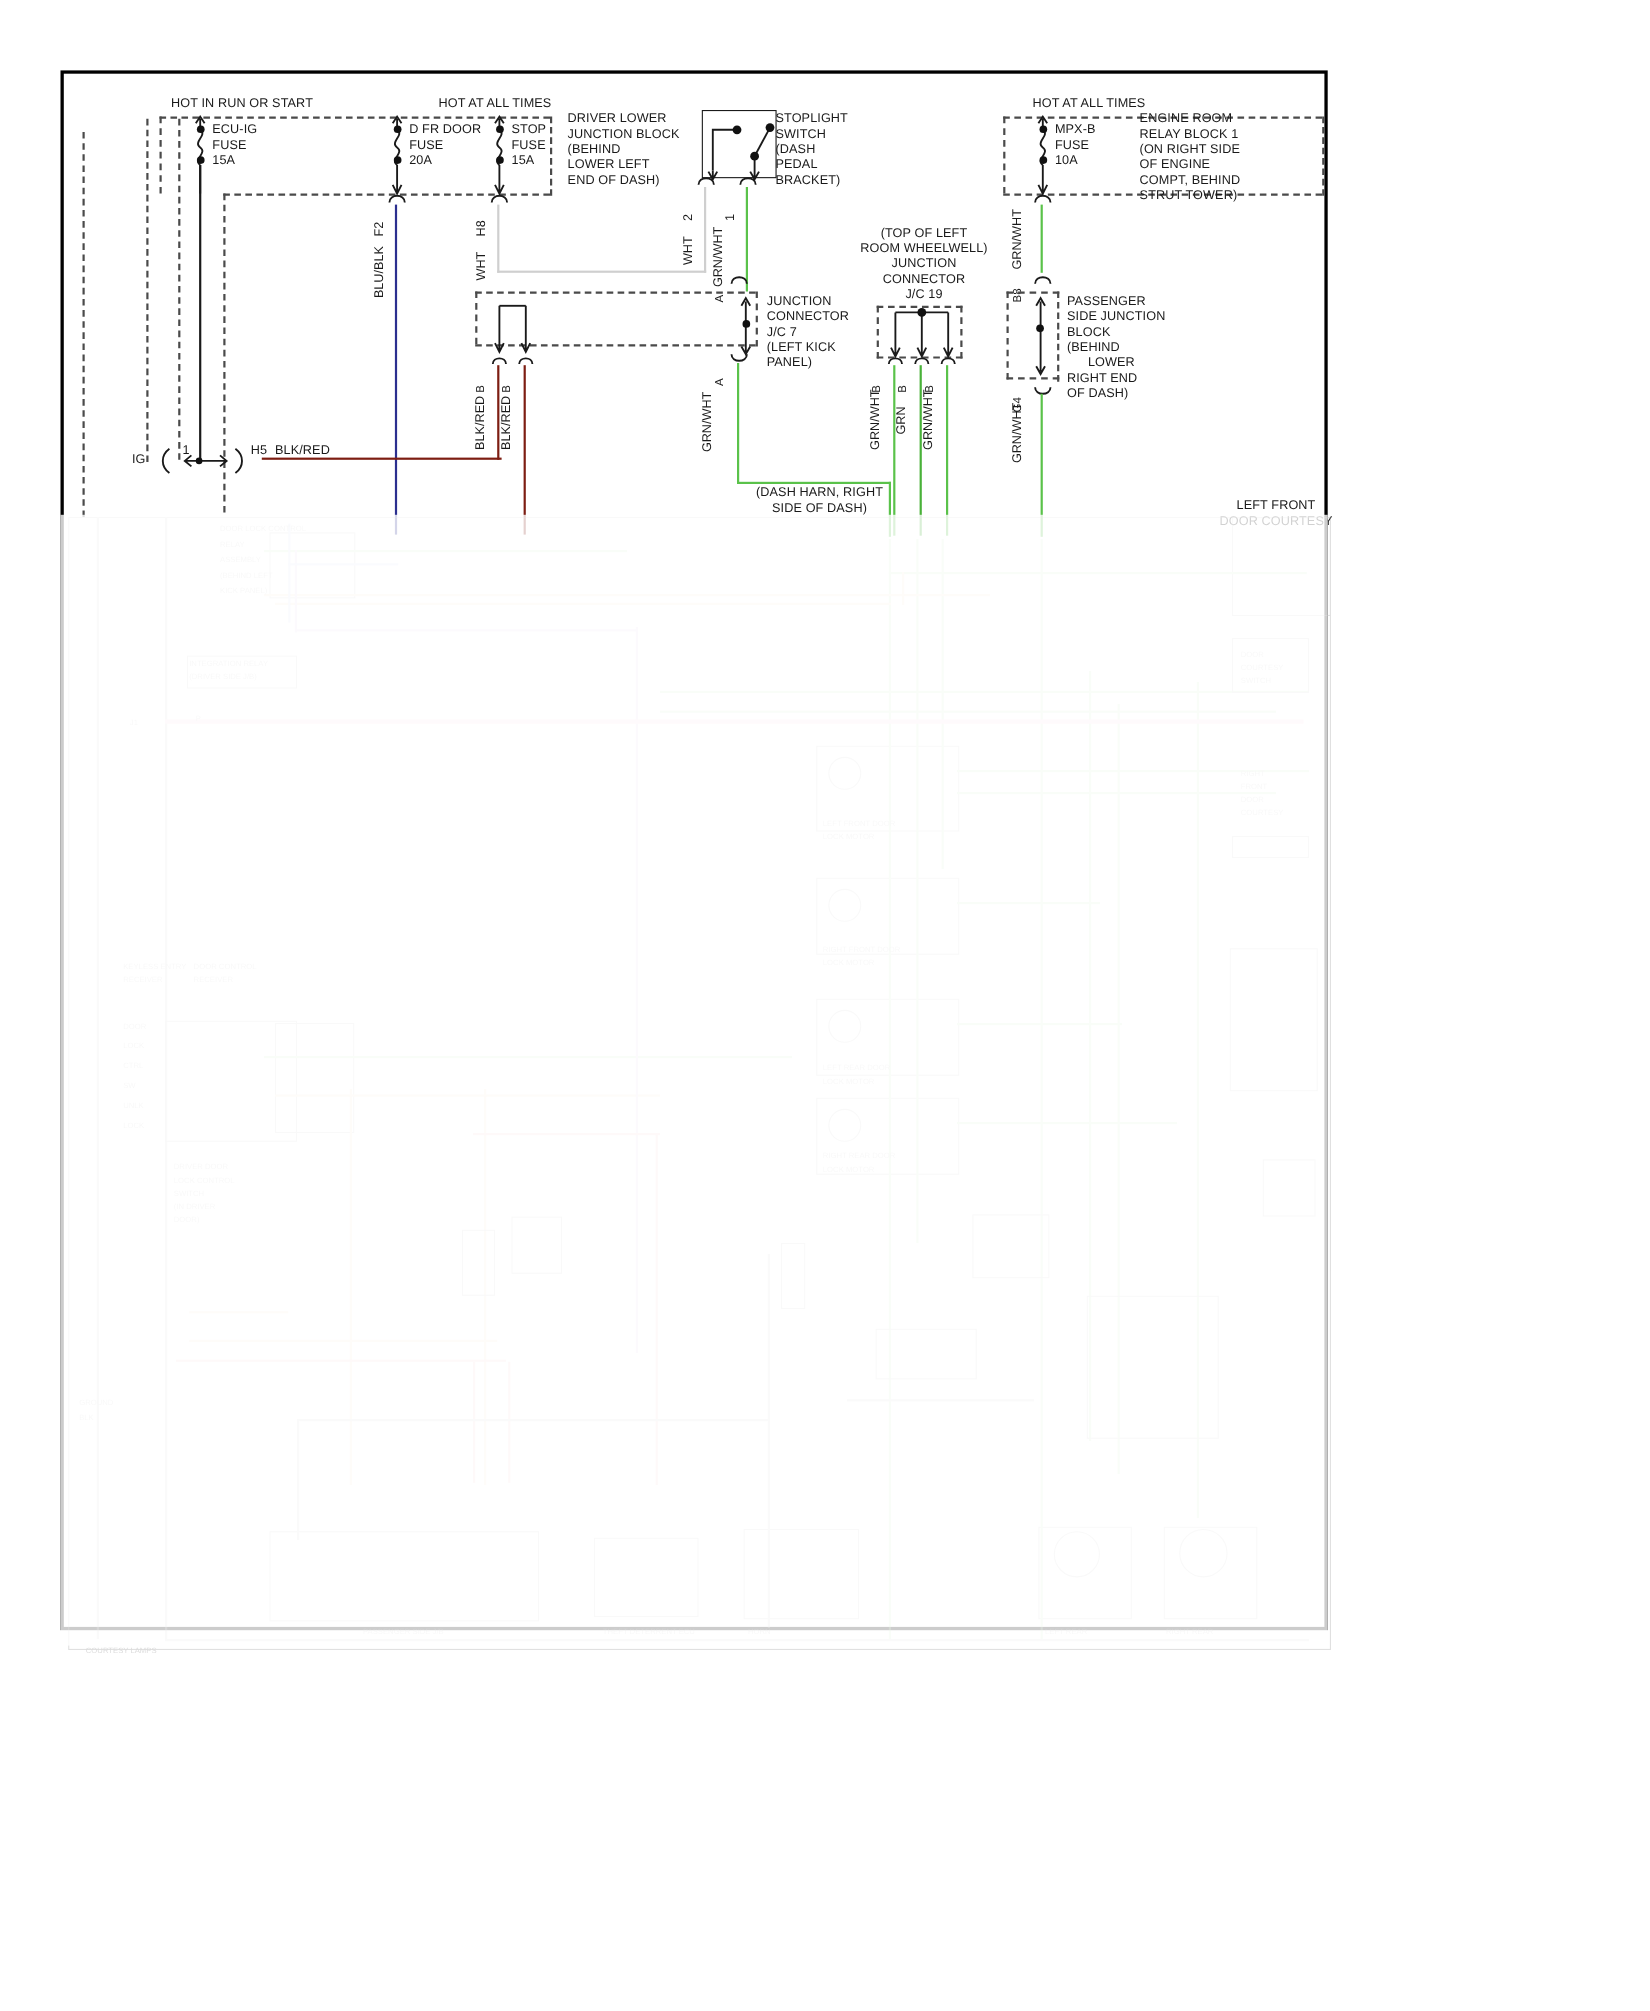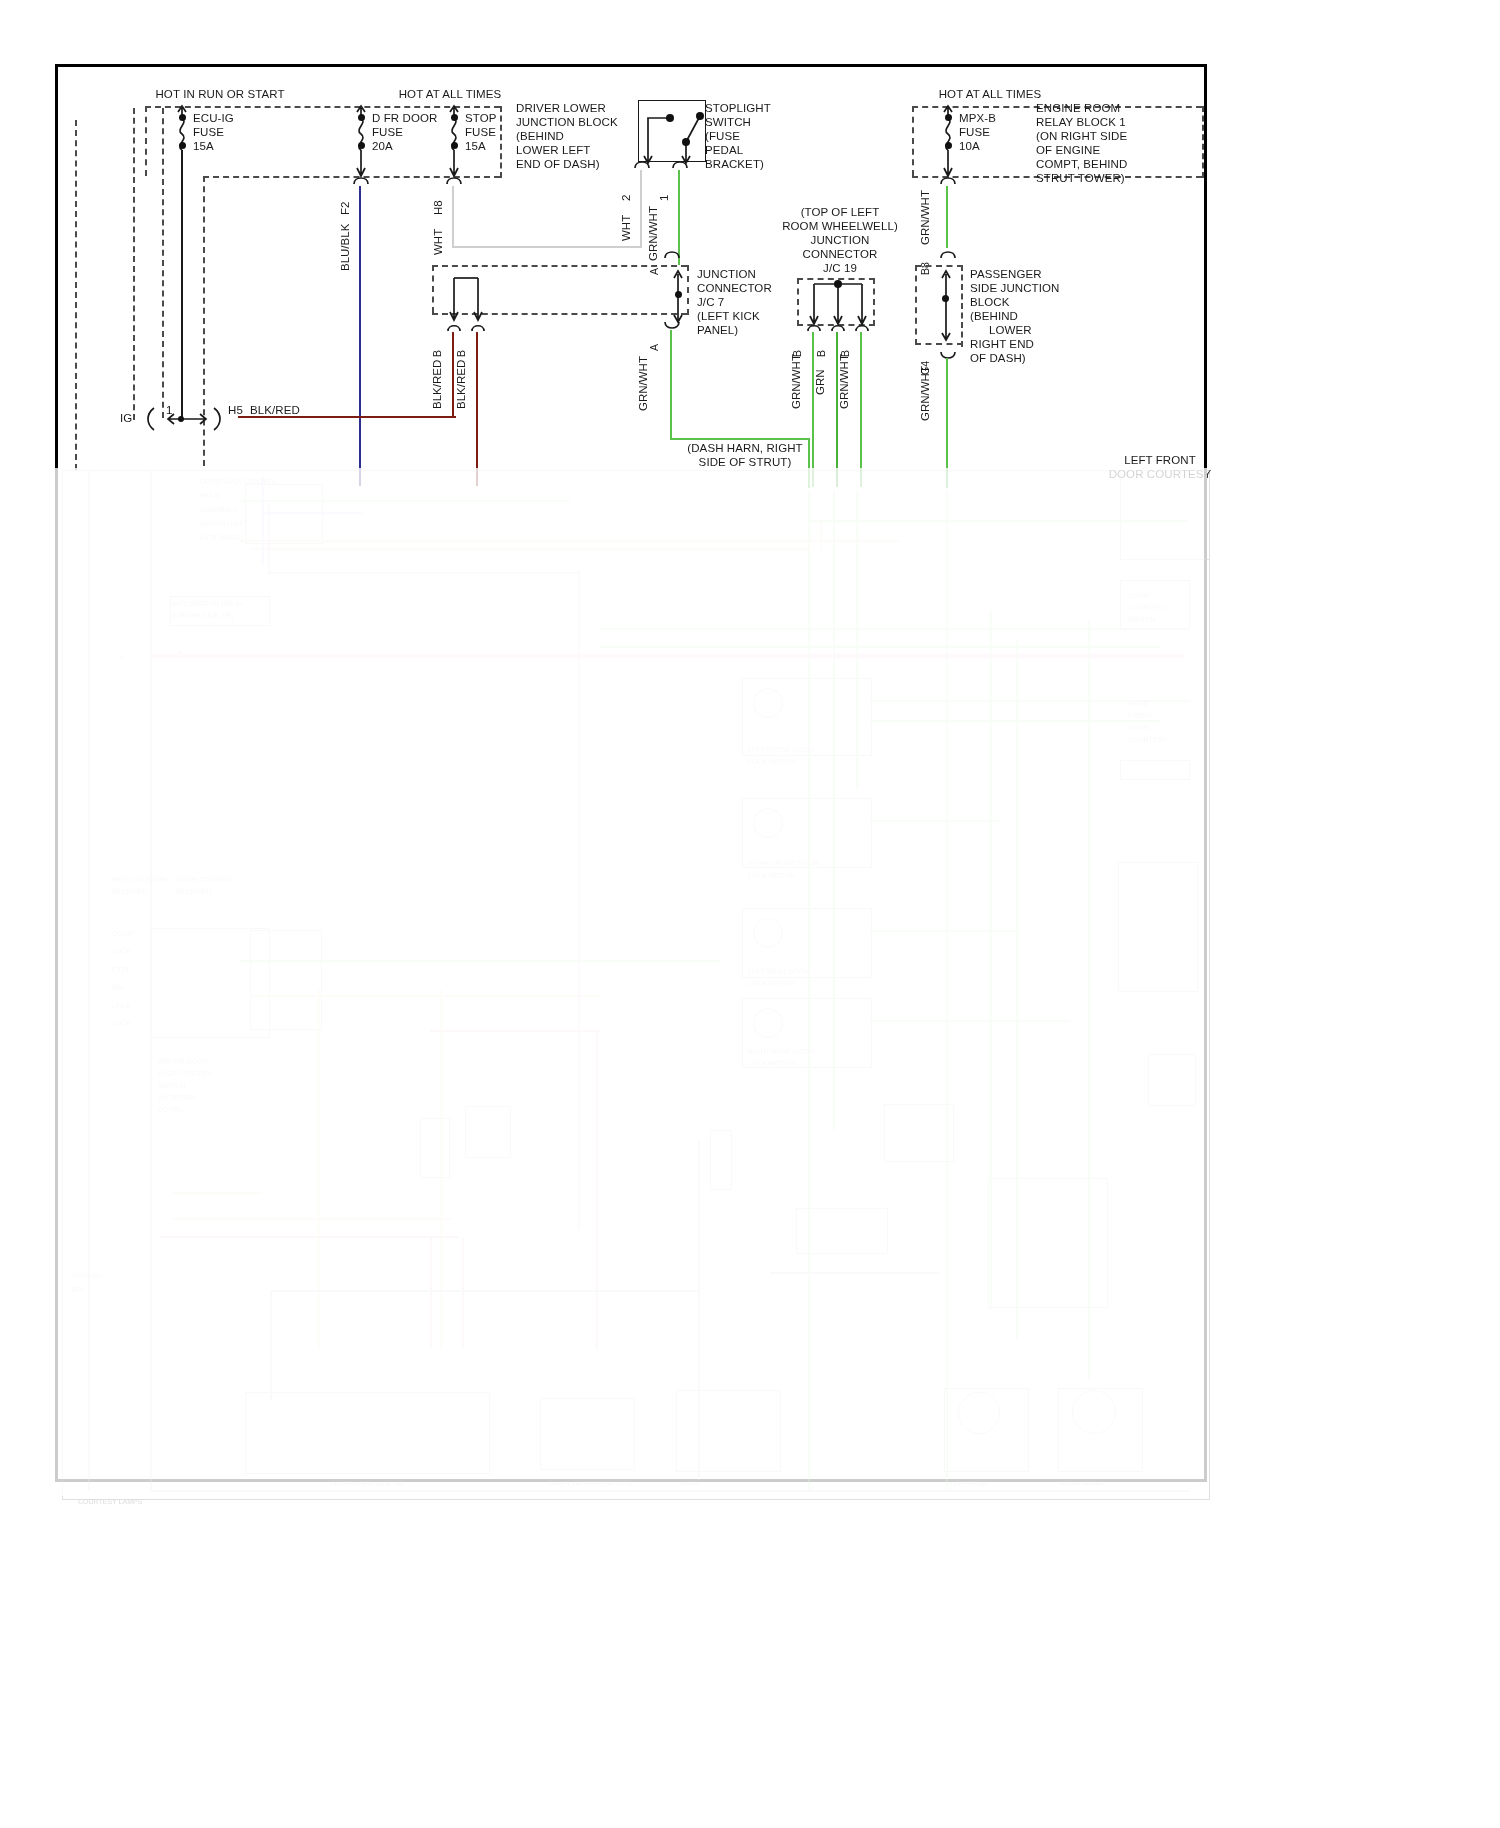--- a/index.html
+++ b/index.html
@@ -145,21 +145,21 @@
   <div class="vlbl" style="left:633px;top:188px;">2</div>
   <div class="vlbl" style="left:633px;top:228px;">WHT</div>
   <div class="w wv wht" style="left:640px;top:170px;height:78px;"></div>
 
   <div class="vlbl" style="left:671px;top:188px;">1</div>
   <div class="vlbl" style="left:660px;top:248px;">GRN/WHT</div>
   <div class="w wv grn" style="left:678px;top:170px;height:95px;"></div>
 
   <div class="lbl" style="left:705px;top:102px;">STOPLIGHT</div>
   <div class="lbl" style="left:705px;top:116px;">SWITCH</div>
-  <div class="lbl" style="left:705px;top:130px;">(FUSE</div>
+  <div class="lbl" style="left:705px;top:130px;">(DASH</div>
   <div class="lbl" style="left:705px;top:144px;">PEDAL</div>
   <div class="lbl" style="left:705px;top:158px;">BRACKET)</div>
 
   <svg style="left:663px;top:248px;width:20px;height:14px;">
     <path class="st" d="M2,10 C2,2 16,2 16,10"></path>
   </svg>
   <div class="vlbl tiny" style="left:661px;top:262px;">A</div>
 
   <div class="dt" style="left:432px;top:265px;width:255px;"></div>
   <div class="dl" style="left:432px;top:265px;height:48px;"></div>
@@ -300,21 +300,21 @@
   <div class="lbl" style="left:970px;top:352px;">OF DASH)</div>
 
   <svg style="left:939px;top:348px;width:20px;height:14px;">
       <path class="st" d="M2,4 C2,12 16,12 16,4"></path>
     </svg>
   <div class="vlbl tiny" style="left:932px;top:362px;">G4</div>
   <div class="vlbl" style="left:932px;top:408px;">GRN/WHT</div>
   <div class="w wv grn" style="left:946px;top:358px;height:130px;"></div>
 
   <div class="lbl c" style="left:650px;top:442px;width:190px;">(DASH HARN, RIGHT</div>
-  <div class="lbl c" style="left:650px;top:456px;width:190px;">SIDE OF STRUT)</div>
+  <div class="lbl c" style="left:650px;top:456px;width:190px;">SIDE OF DASH)</div>
 
   <div class="lbl c" style="left:1090px;top:454px;width:140px;">LEFT FRONT</div>
   <div class="lbl c" style="left:1090px;top:468px;width:140px;">DOOR COURTESY</div>
 
   <div class="ghost" style="left:0;top:0;width:1500px;height:1828px;">
 
     <div class="gbox" style="left:62px;top:470px;width:1148px;height:1030px;"></div>
     <div class="gline gv" style="left:150px;top:470px;width:2px;height:1020px;"></div>
     <div class="gline gv" style="left:88px;top:470px;width:2px;height:1020px;"></div>
 

